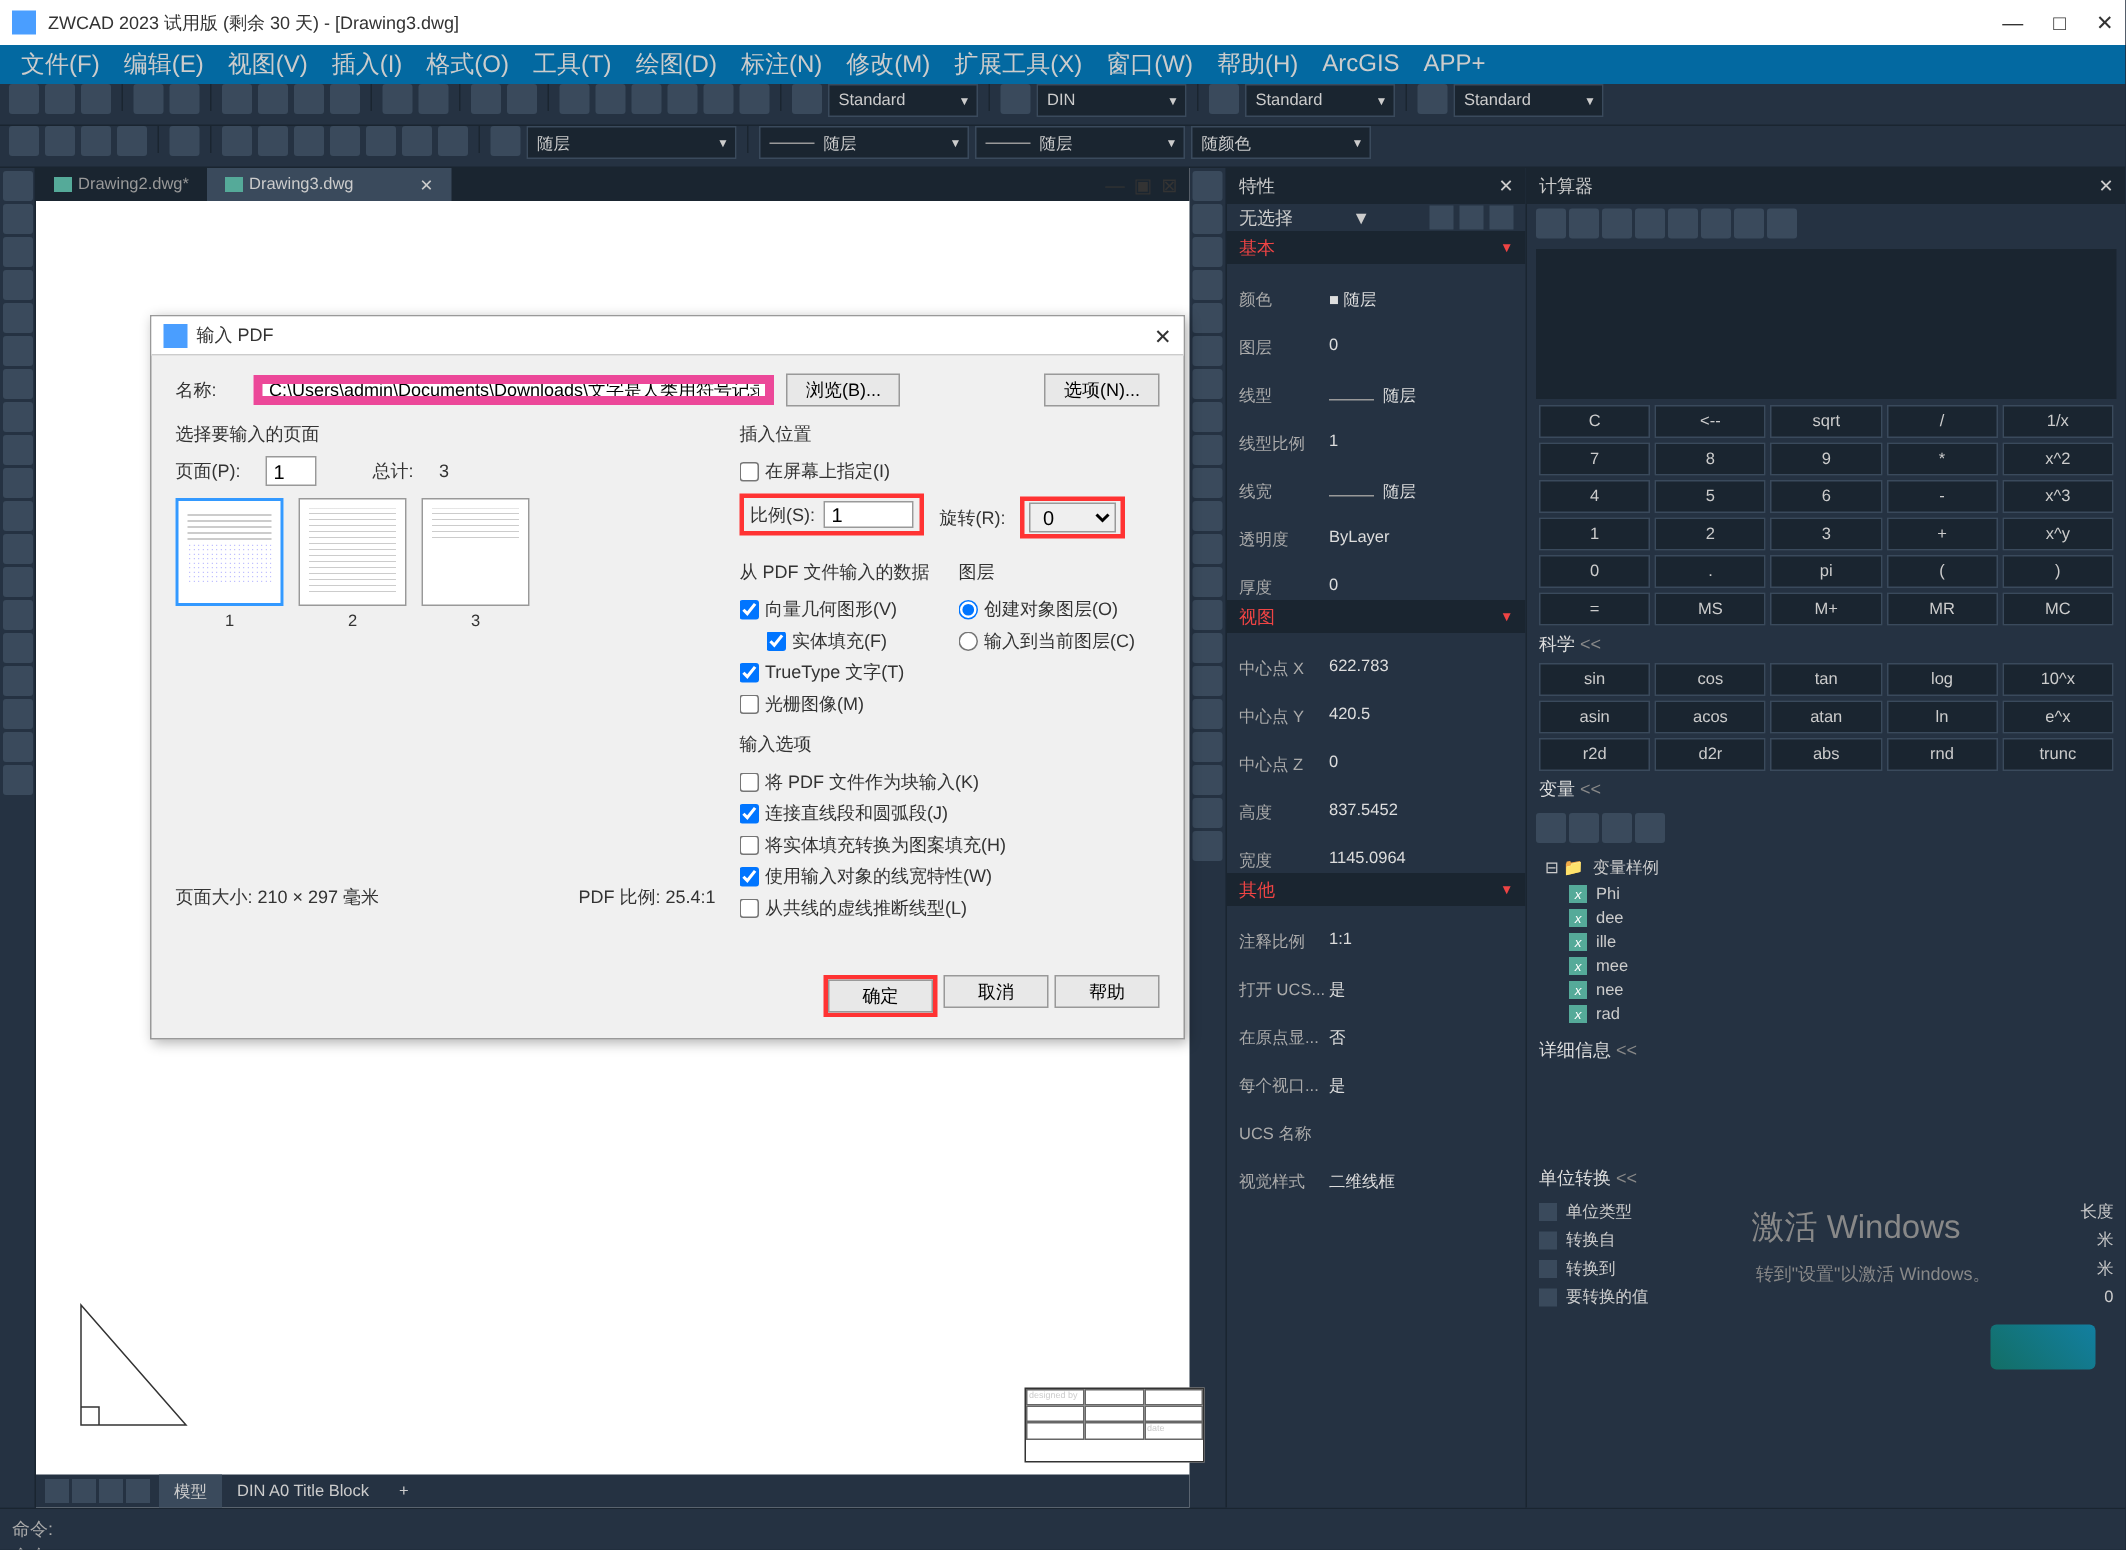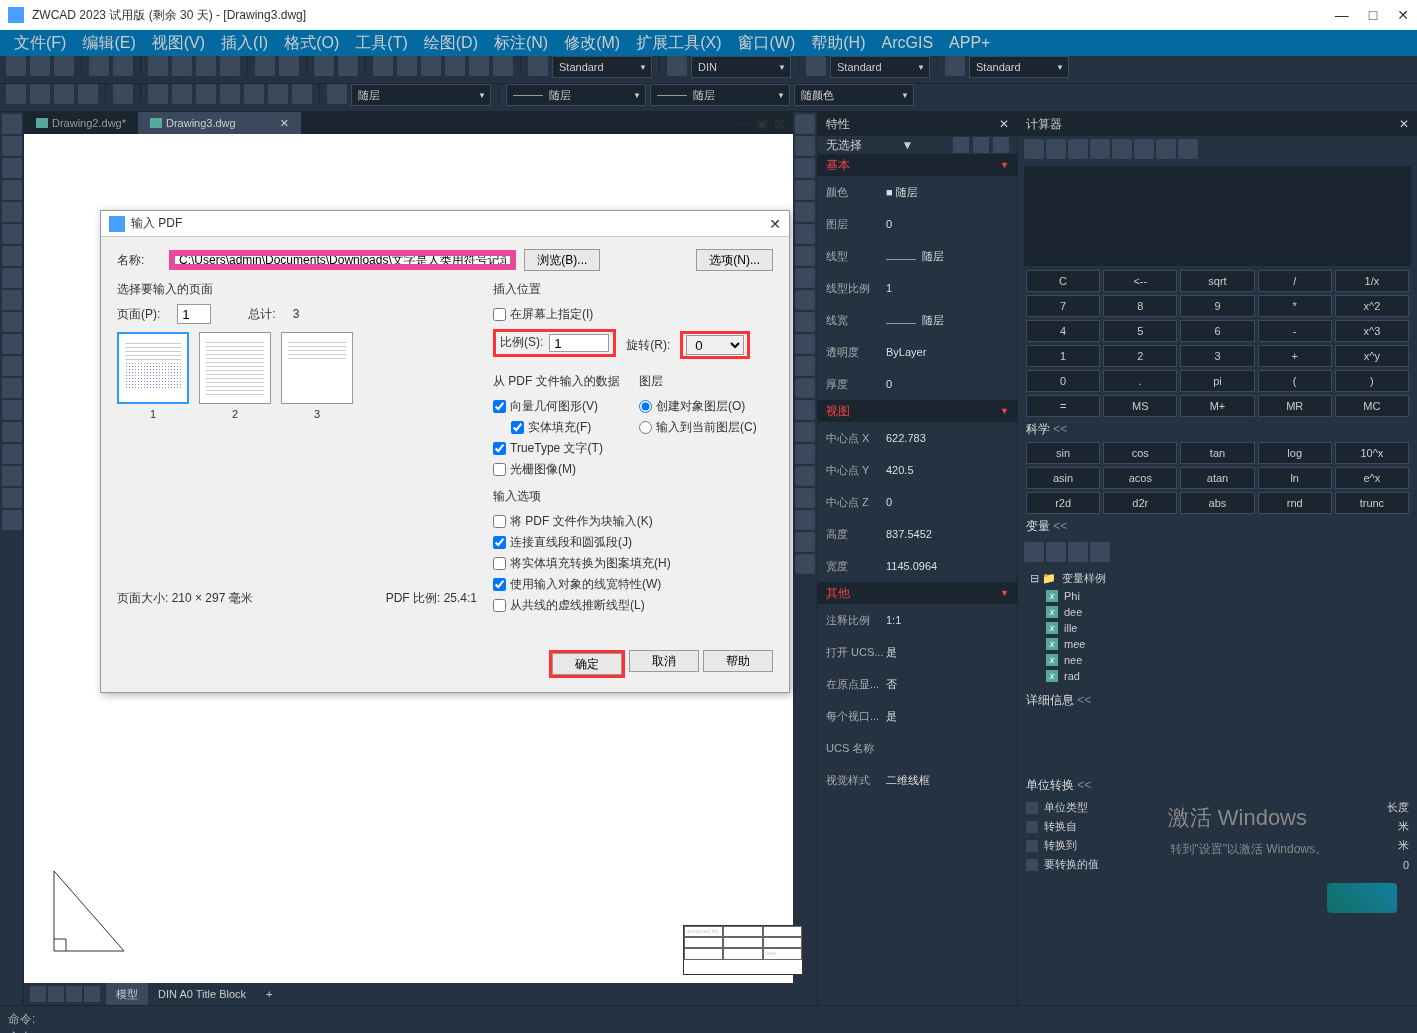--- a/index.html
+++ b/index.html
@@ -49,21 +49,21 @@
     .right-toolbar { width: 24px; background: #253242; display: flex; flex-direction: column; gap: 2px; padding: 2px; }
     .right-toolbar .ti { width: 20px; height: 20px; background: #3a4a5c; border-radius: 2px; }
     
     
     .right-panels { width: 600px; background: #253242; display: flex; }
     .panel { flex: 1; background: #253242; border-left: 1px solid #1a2530; }
     .panel-header { height: 24px; background: #1a2530; display: flex; align-items: center; padding: 0 8px; font-size: 12px; }
     .panel-header .close-x { margin-left: auto; cursor: pointer; }
     
     
-    .prop-row { display: flex; align-items: center; height: 22px; padding: 16px 8px; font-size: 11px; }
+    .prop-row { display: flex; height: 22px; padding: 16px 8px; font-size: 11px; }
     .prop-label { width: 60px; color: #aaa; }
     .prop-value { flex: 1; color: #ddd; }
     .prop-section { height: 22px; background: #1a2530; display: flex; align-items: center; padding: 0 8px; font-size: 12px; color: #ef4444; }
     .prop-section::after { content: "▼"; margin-left: auto; font-size: 9px; }
     .prop-line-sample { width: 30px; height: 1px; background: #999; display: inline-block; margin-right: 6px; }
     .prop-noselect { height: 18px; display: flex; align-items: center; padding: 0 8px; font-size: 12px; justify-content: space-between; }
     .prop-noselect-icons { display: flex; gap: 4px; }
     .prop-noselect-icons span { width: 16px; height: 16px; background: #3a4a5c; }
     
     
@@ -115,21 +115,21 @@
     .dlg-thumb-lines { height: 100%; background: repeating-linear-gradient(to bottom, transparent 0, transparent 3px, #ccc 3px, #ccc 4px); }
     .dlg-thumb-dots { height: 50%; background: radial-gradient(circle, #88f 0.5px, transparent 0.5px); background-size: 3px 3px; }
     .dlg-thumb-label { text-align: center; margin-top: 4px; font-size: 11px; }
     .dlg-pagesize { margin-top: 170px; display: flex; justify-content: space-between; }
     .dlg-group { margin-bottom: 12px; }
     .dlg-checkbox-row { display: flex; align-items: center; gap: 4px; padding: 2px 0; }
     .dlg-checkbox-row.indent { padding-left: 18px; }
     .dlg-checkbox { width: 13px; height: 13px; }
     .dlg-radio-row { display: flex; align-items: center; gap: 4px; padding: 2px 0; }
     .dlg-radio { width: 13px; height: 13px; }
-    .dlg-scale-row { display: flex; align-items: flex-start; gap: 6px; border: 3px solid #ff3333; padding: 2px 4px; margin-bottom: 4px; }
+    .dlg-scale-row { display: flex; align-items: center; gap: 6px; border: 3px solid #ff3333; padding: 2px 4px; margin-bottom: 4px; }
     .dlg-scale-input { width: 60px; height: 18px; border: 1px solid #999; padding: 0 4px; }
     .dlg-rotate-select { width: 58px; height: 20px; border: 1px solid #999; padding: 0 4px; }
     .dlg-sub-columns { display: flex; gap: 12px; }
     .dlg-sub-col { flex: 1; }
     .dlg-footer { display: flex; justify-content: flex-end; gap: 4px; padding: 10px 16px 14px; }
     .dlg-btn-highlight { border: 3px solid #ff3333; }
     .red-arrow { position: absolute; left: 190px; top: 82px; color: #ff3333; font-size: 24px; transform: rotate(25deg); }
     .dlg-rotate-highlight { border: 3px solid #ff3333; padding: 1px 3px; display: inline-flex; align-items: center; gap: 4px; }
     
     

